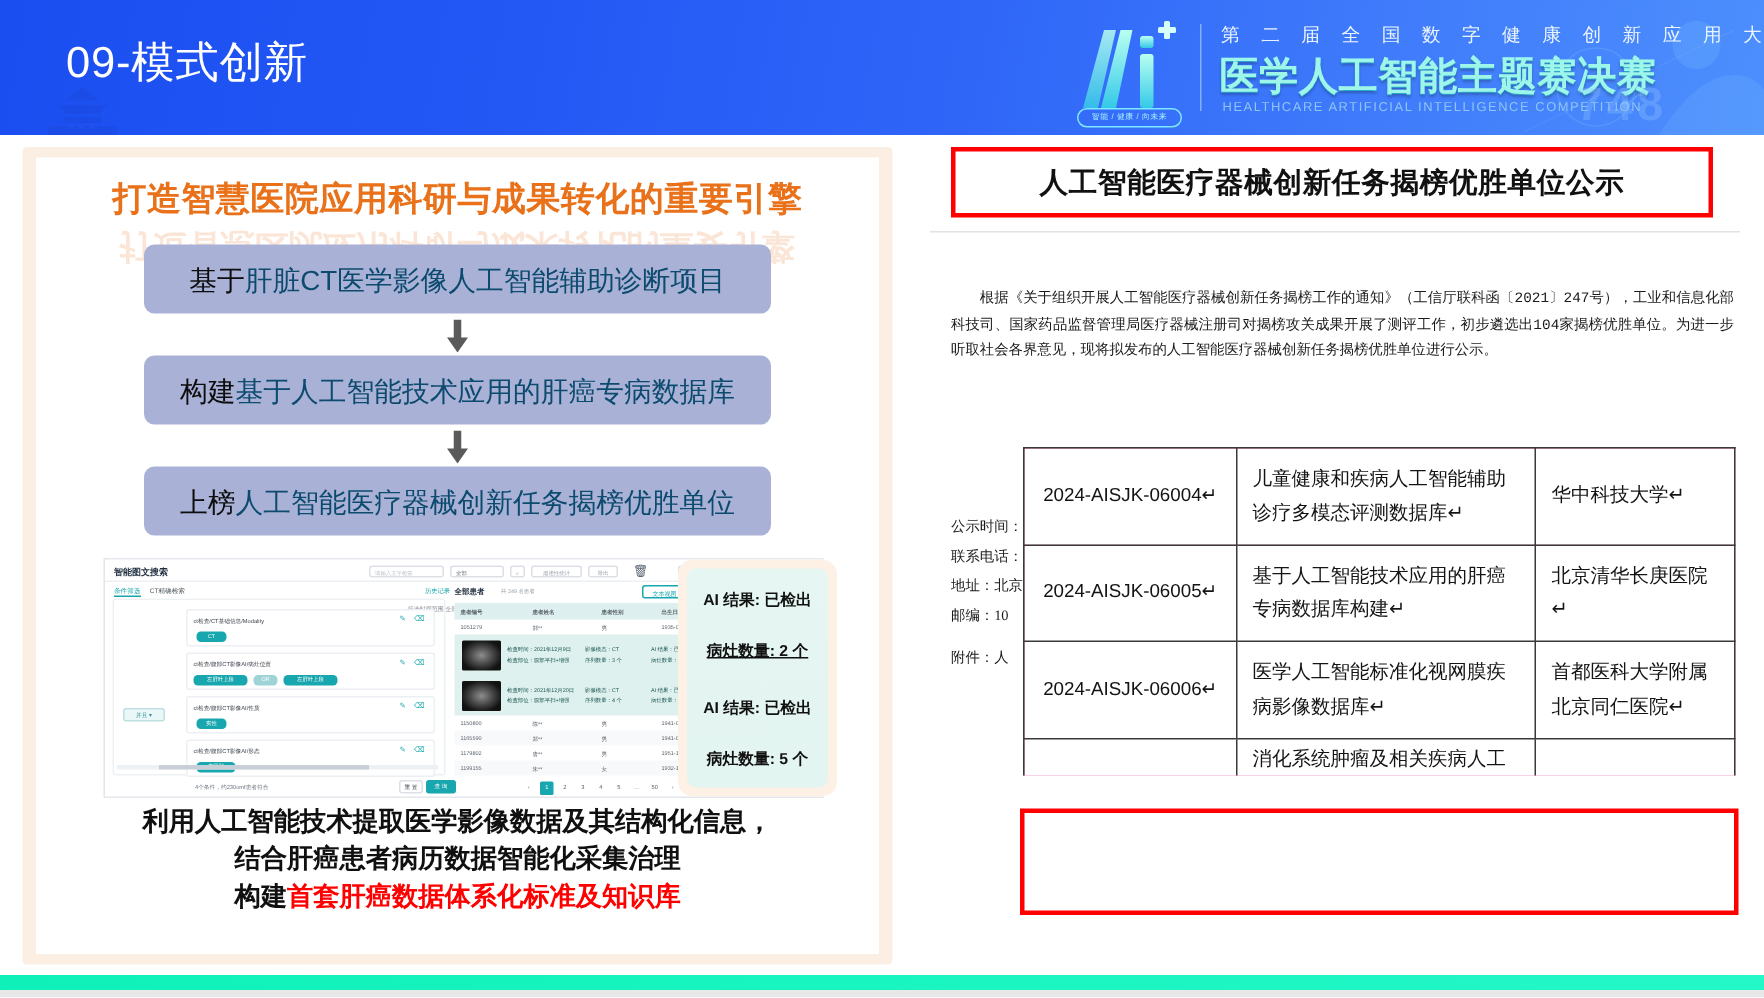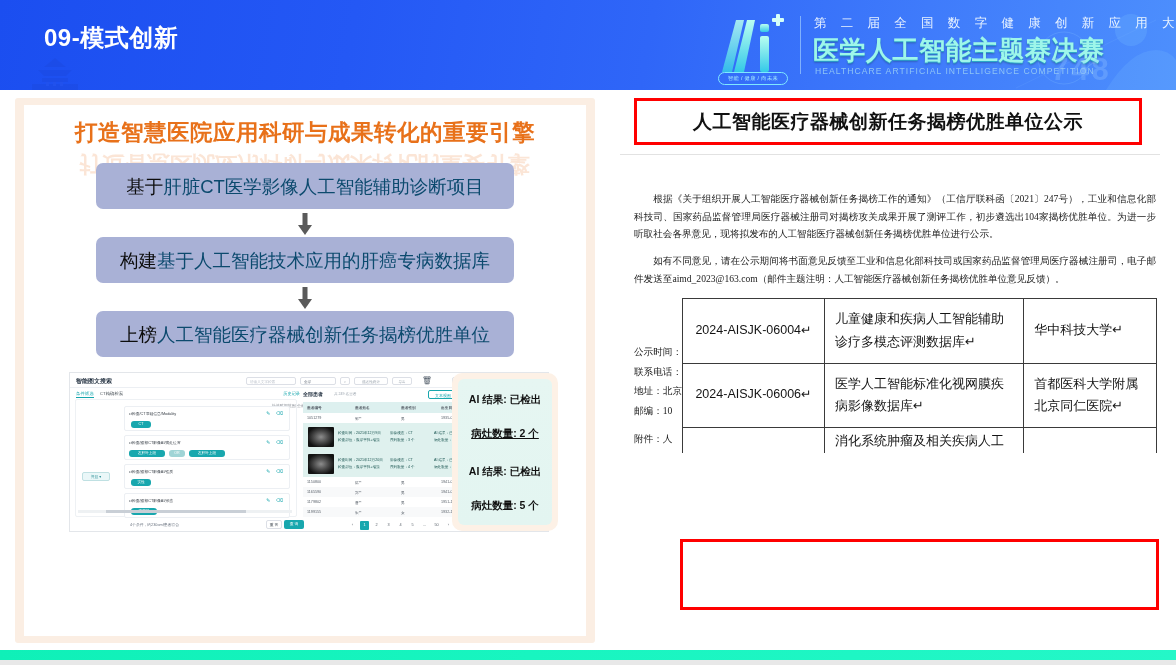--- a/index.html
+++ b/index.html
@@ -11,21 +11,21 @@
   .page { position: relative; width: 1176px; height: 665px; background: #fff; }
 
   
   .header {
     position: absolute; left: 0; top: 0; width: 1176px; height: 90px;
     background: linear-gradient(100deg, #1b4ef0 0%, #2458f5 30%, #2f66f8 55%, #3f7bfb 78%, #4d8ffd 100%);
     overflow: hidden;
   }
   .hdr-title {
     position: absolute; left: 44px; top: 22px;
-    font-size: 24px; font-weight: bold; color: #ffffff; letter-spacing: 0.5px;
+    font-size: 29px; font-weight: normal; color: #ffffff; letter-spacing: 0.5px;
   }
   .pagoda {
     position: absolute; left: 26px; top: 58px; width: 58px; height: 32px; opacity: .32;
   }
   .hdr-right {
     position: absolute; right: 0; top: 0; width: 480px; height: 90px;
   }
   .hdr-deco { position: absolute; right: 0; top: 0; width: 220px; height: 90px; opacity: .35; }
   .logo-mark { position: absolute; left: 18px; top: 14px; width: 76px; height: 62px; }
   .logo-sub {
@@ -226,21 +226,21 @@
   .doc-rule { position: absolute; left: 8px; top: 64px; width: 540px; height: 1px; background: #e2e2e2; }
   .doc-meta {
     position: absolute; left: 0; top: 76px; width: 564px; text-align: center;
     font-size: 11.5px; color: #666; letter-spacing: .4px;
   }
   .doc-body {
     position: absolute; left: 22px; top: 100px; width: 522px;
     font-family: "Liberation Serif", "DejaVu Serif", serif;
     font-size: 9.6px; color: #1a1a1a; line-height: 1.85; text-align: justify;
   }
-  .doc-body p { text-indent: 2em; margin-bottom: 9px; }
+  .doc-body p { text-indent: 2em; margin-bottom: 9px; font-family: Liberation Mono, monospace; }
   .doc-info {
     position: absolute; left: 22px; top: 152px; width: 300px;
     font-family: "Liberation Serif", "DejaVu Serif", serif;
     font-size: 9.6px; color: #1a1a1a; line-height: 2.05;
   }
   .doc-table {
     position: absolute; left: 70px; top: 208px; width: 475px;
     border-collapse: collapse; background: #ec4899;
     font-family: "Liberation Sans","DejaVu Sans", sans-serif;
   }
@@ -502,51 +502,60 @@
 
       <div class="callout">
         <div class="callout-in">
           <div class="co-line co1">AI 结果: 已检出</div>
           <div class="co-line co2">病灶数量: 2 个</div>
           <div class="co-line co3">AI 结果: 已检出</div>
           <div class="co-line co4">病灶数量: 5 个</div>
         </div>
       </div>
 
+      <div class="lp-bottom">
+        <div>利用人工智能技术提取医学影像数据及其结构化信息，</div>
+        <div>结合肝癌患者病历数据智能化采集治理</div>
+        <div><span>构建</span><span class="hl">首套肝癌数据体系化标准及知识库</span></div>
+      </div>
 
     </div>
   </div>
 
   <div class="right-panel">
 
     <div class="doc-title-box">
       <div class="doc-title">人工智能医疗器械创新任务揭榜优胜单位公示</div>
     </div>
     <div class="doc-rule"></div>
 
 
     <div class="doc-body">
       <p>根据《关于组织开展人工智能医疗器械创新任务揭榜工作的通知》（工信厅联科函〔2021〕247号），工业和信息化部科技司、国家药品监督管理局医疗器械注册司对揭榜攻关成果开展了测评工作，初步遴选出104家揭榜优胜单位。为进一步听取社会各界意见，现将拟发布的人工智能医疗器械创新任务揭榜优胜单位进行公示。</p>
-      <p>如有不同意见，请在公示期间将书面意见反馈至工业和信息化部科技司或国家药品监督管理局医疗器械注册司，电子邮件发送至aimd_2023@163.com（邮件主题注明：人工智能医疗器械创新任务揭榜优胜单位意见反馈）。</p>
     </div>
 
     <div class="doc-info" style="top:252px;">
       <div>公示时间：2024年8月9日至15日（一周）</div>
       <div>联系电话：010-68205250，010-88330610</div>
       <div>地址：北京市西长安街13号 工业和信息化部科技司</div>
       <div>邮编：10</div>
       <div style="margin-top:8px;">附件：人</div>
     </div>
 
     <table class="doc-table">
       <tbody>
           <tr>
         <td class="code">2024-AISJK-06004↵</td>
         <td class="name">儿童健康和疾病人工智能辅助诊疗多模态评测数据库↵</td>
         <td class="org">华中科技大学↵</td>
+      </tr>
+      <tr>
+        <td class="code">2024-AISJK-06005↵</td>
+        <td class="name">基于人工智能技术应用的肝癌专病数据库构建↵</td>
+        <td class="org">北京清华长庚医院↵</td>
       </tr>
       <tr>
         <td class="code">2024-AISJK-06006↵</td>
         <td class="name">医学人工智能标准化视网膜疾病影像数据库↵</td>
         <td class="org">首都医科大学附属北京同仁医院↵</td>
       </tr>
       <tr class="cut">
         <td class="code"></td>
         <td class="name">消化系统肿瘤及相关疾病人工</td>
         <td class="org"></td>

